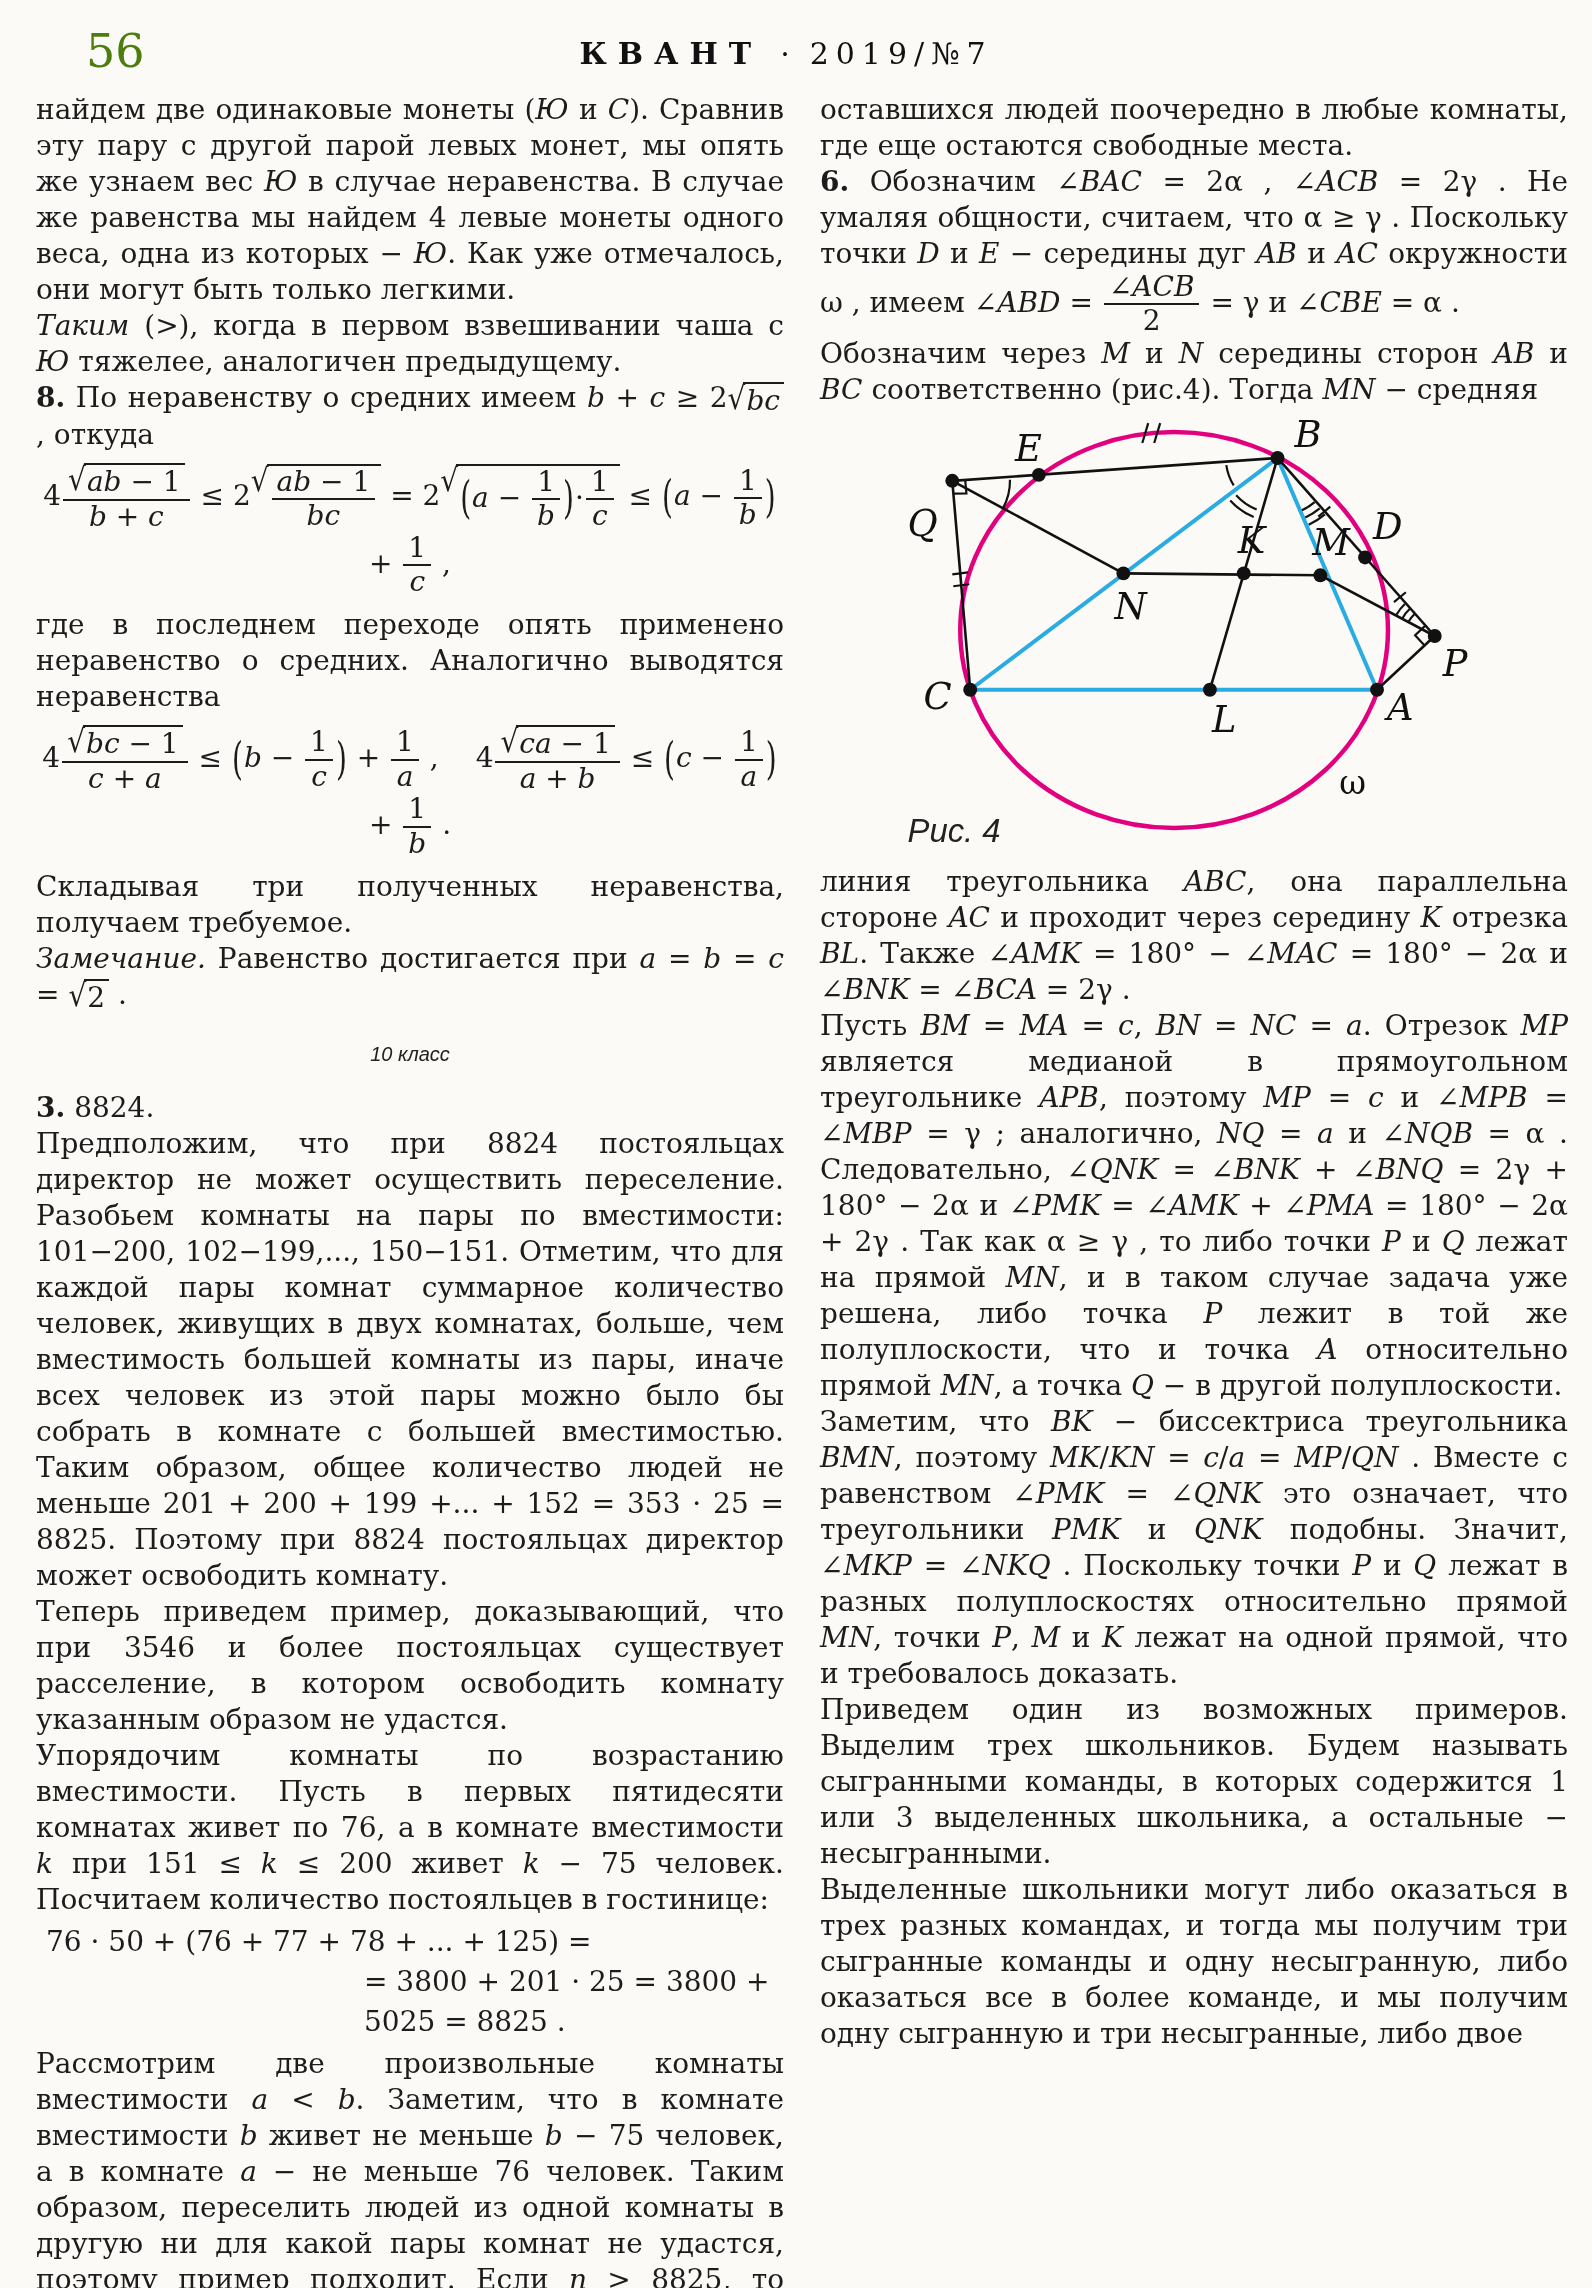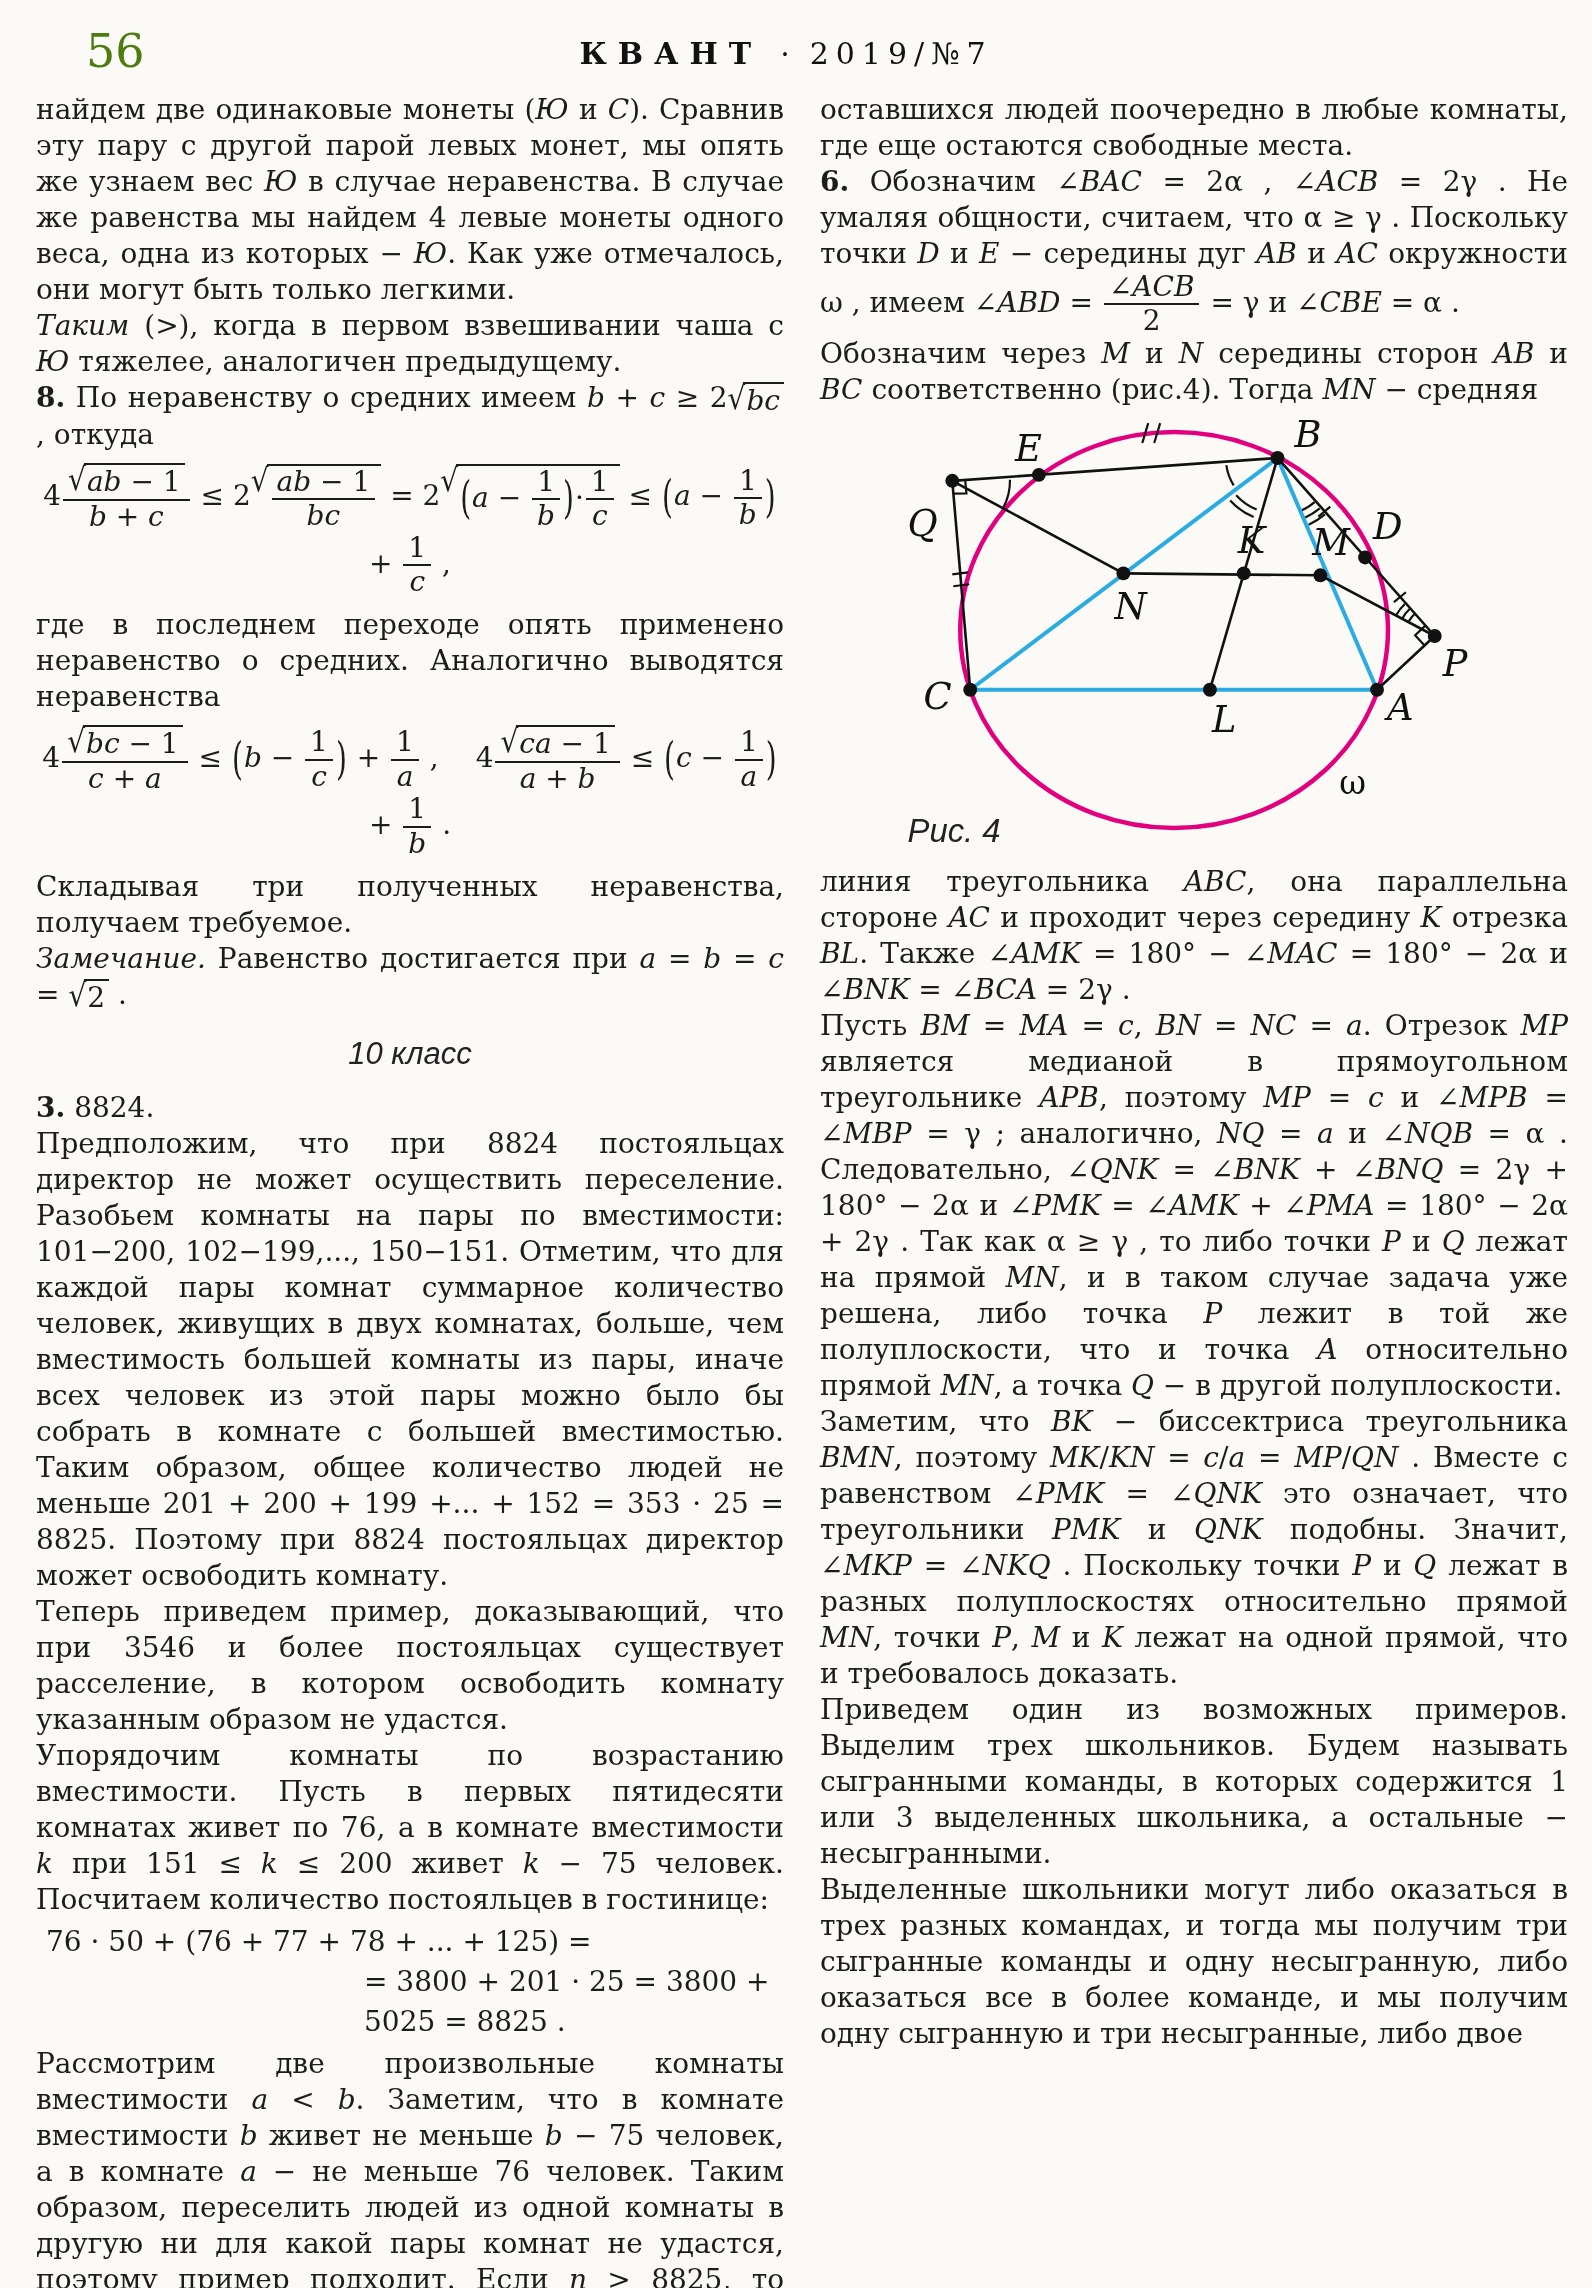--- a/index.html
+++ b/index.html
@@ -40,21 +40,21 @@
   .fd{display:block;border-top:2px solid #1c1c1c;padding:1px 5px 0 5px;}
   
   .sq{display:inline-flex;vertical-align:middle;align-items:flex-start;}
   .sqs{transform:scaleY(1.12);transform-origin:top;line-height:1.1;}
   .sqr{border-top:2px solid #1c1c1c;margin-left:-2px;padding:1px 4px 0 3px;line-height:1.15;}
   
   .bp{display:inline-block;transform:scaleY(1.6);vertical-align:middle;padding:0 1px;font-weight:normal;}
   
   .klass{
     text-align:center;font-family:"Liberation Sans",sans-serif;
-    font-style:italic;font-size:31px;margin:22px 0 18px 0;color:#222;
+    font-style:italic;font-size:20px;margin:22px 0 18px 0;color:#222;
   }
   
   #figure-box{margin:6px 0 4px 0;}
   #figure-box svg{display:block;}
   .fig-label{font-family:"DejaVu Serif",serif;font-style:italic;font-size:37px;fill:#111;}
   .fig-omega{font-family:"DejaVu Serif",serif;font-size:33px;fill:#111;}
   .fig-caption{font-family:"Liberation Sans",sans-serif;font-style:italic;font-size:33px;fill:#222;}
 </style>
 </head>
 <body>

